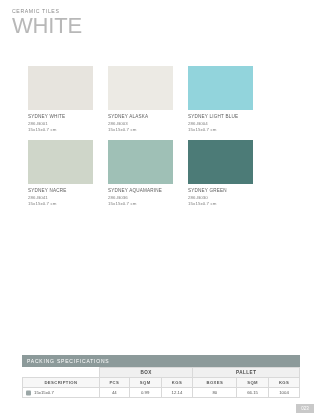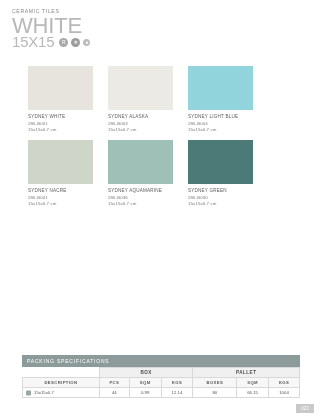--- a/index.html
+++ b/index.html
@@ -182,28 +182,20 @@
     align-items: center;
     justify-content: center;
   }
 </style>
 </head>
 <body>
 
 <div class="header">
   <div class="eyebrow">CERAMIC TILES</div>
   <div class="title">WHITE</div>
-  <div class="subtitle-row">
-    <div class="subtitle">15X15</div>
-    <div class="badges">
-      <span class="badge b1">R</span>
-      <span class="badge b2">❄</span>
-      <span class="badge b3">●</span>
-    </div>
-  </div>
 </div>
 
 <div class="grid">
 
   <div class="tile-cell">
     <span class="swatch" style="background:#e7e4de"></span>
     <div class="tile-name">SYDNEY WHITE</div>
     <div class="tile-code">286-B001</div>
     <div class="tile-size">15x15x0.7 cm</div>
   </div>

